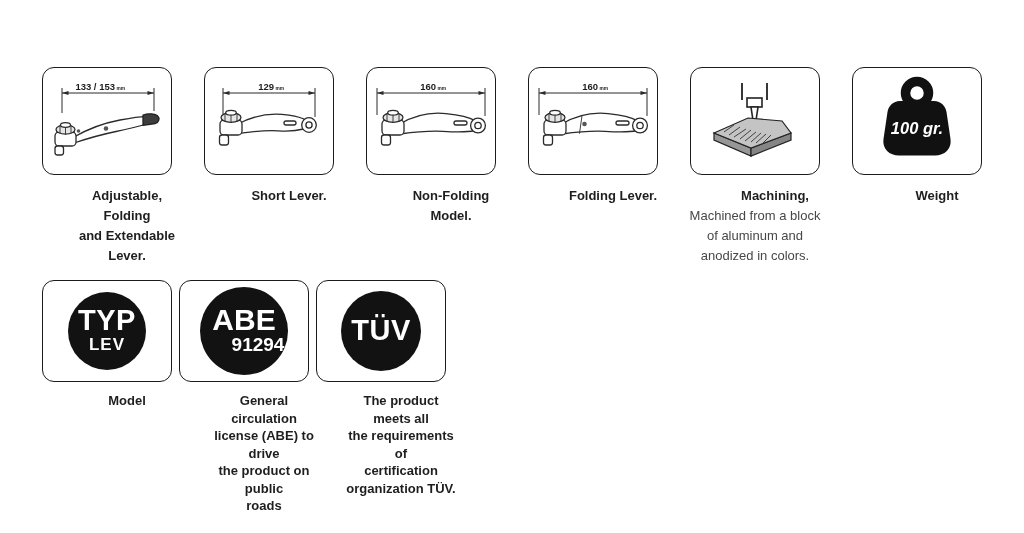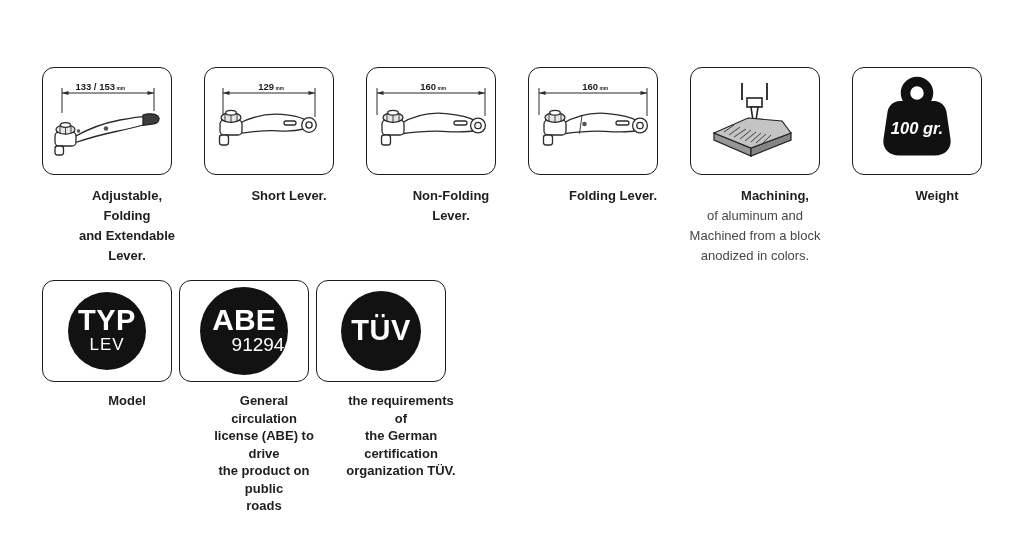--- a/index.html
+++ b/index.html
@@ -53,21 +53,21 @@
 
   
   .badge {
     background:#121212; border-radius:50%; color:#ffffff;
     display:flex; flex-direction:column; align-items:center; justify-content:center;
   }
   .badge-typ { width:78px; height:78px; }
   .badge-abe { width:88px; height:88px;justify-content:center; }
   .badge-tuv { width:80px; height:80px; }
   .badge-big { font-size:29px; font-weight:800; line-height:0.95; letter-spacing:0.5px; }
-  .badge-small { font-size:17px; font-weight:400; line-height:1.15; letter-spacing:1px; }
+  .badge-small { font-size:17px; font-weight:700; line-height:1.15; letter-spacing:1px; }
   .badge-abe .badge-big { font-size:30px; letter-spacing:0; }
   .badge-abe .badge-small { font-size:19px; letter-spacing:0;margin-left:28px; }
   .badge-tuv .badge-big { font-size:29px; }
 </style>
 </head>
 <body>
 
 <div class="page">
 
   <div class="row row1">
@@ -152,21 +152,21 @@
             <rect x="84" y="44" width="13" height="4" rx="2"></rect>
             <rect x="12" y="43" width="22" height="15" rx="4"></rect>
             <ellipse class="shade" cx="23" cy="40.5" rx="10" ry="4.8"></ellipse>
             <path class="thin" d="M17,36.6 L17,44.4 M23,35.7 L23,45.3 M29,36.6 L29,44.4"></path>
             <ellipse cx="23" cy="35.8" rx="5.3" ry="2.4"></ellipse>
             <rect x="11.5" y="58" width="9" height="10" rx="2.5"></rect>
           </g>
         </svg>
       </div>
       <div class="caption">
-        <div class="cap-line">Non-Folding Lever.</div>
+        <div class="cap-line">Non-Folding Model.</div>
       </div>
     </div>
 
     <div class="col">
       <div class="box">
         <svg class="art-svg" viewBox="0 0 122 88">
           <g>
             <line class="dl" x1="7" y1="11" x2="7" y2="38"></line>
             <line class="dl" x1="115" y1="11" x2="115" y2="39"></line>
             <line class="dl" x1="7" y1="16" x2="115" y2="16"></line>
@@ -203,22 +203,22 @@
           <polygon class="tool" points="57,30 64,30 62.2,42 58.8,42"></polygon>
           <path class="toolline" d="M60.5,42 L60.5,50"></path>
           <polygon class="metal-left" points="20,56 20,63 57,79 57,71"></polygon>
           <polygon class="metal-right" points="97,56 97,63 57,79 57,71"></polygon>
           <polygon class="metal-top" points="20,56 54,41 88,44 97,56 57,71"></polygon>
           <path class="hatch" d="M30,55 L40,48 M35,58 L46,50 M40,60 L52,52 M46,62 L57,53 M51,64 L62,55 M57,65 L67,56 M62,66 L72,57 M68,67 L77,58"></path>
         </svg>
       </div>
       <div class="caption">
         <div class="cap-line">Machining,</div>
+        <div class="desc-line">Machined from a block</div>
         <div class="desc-line">of aluminum and</div>
-        <div class="desc-line">Machined from a block</div>
         <div class="desc-line">anodized in colors.</div>
       </div>
     </div>
 
     <div class="col">
       <div class="box">
         <svg class="art-svg" viewBox="0 0 122 96" style="height:96px">
           <circle class="wt-ring" cx="61" cy="20" r="11.5"></circle>
           <path class="wt-body" d="M44,28 L78,28 C85,28 89.5,33 90.5,39 L94.5,66 C96,76 88.5,82.5 79,82.5 L43,82.5 C33.5,82.5 26,76 27.5,66 L31.5,39 C32.5,33 37,28 44,28 Z"></path>
           <text class="wt-text" text-anchor="middle" x="61" y="61">100 gr.</text>
@@ -260,21 +260,21 @@
       </div>
     </div>
 
     <div class="col">
       <div class="box">
         <div class="badge badge-tuv">
           <div class="badge-big">TÜV</div>
         </div>
       </div>
       <div class="caption">
+        <div class="cap-line">The product meets all</div>
         <div class="cap-line">the requirements of</div>
-        <div class="cap-line">the German</div>
         <div class="cap-line">certification</div>
         <div class="cap-line">organization TÜV.</div>
       </div>
     </div>
 
   </div>
 </div>
 
 </body></html>

